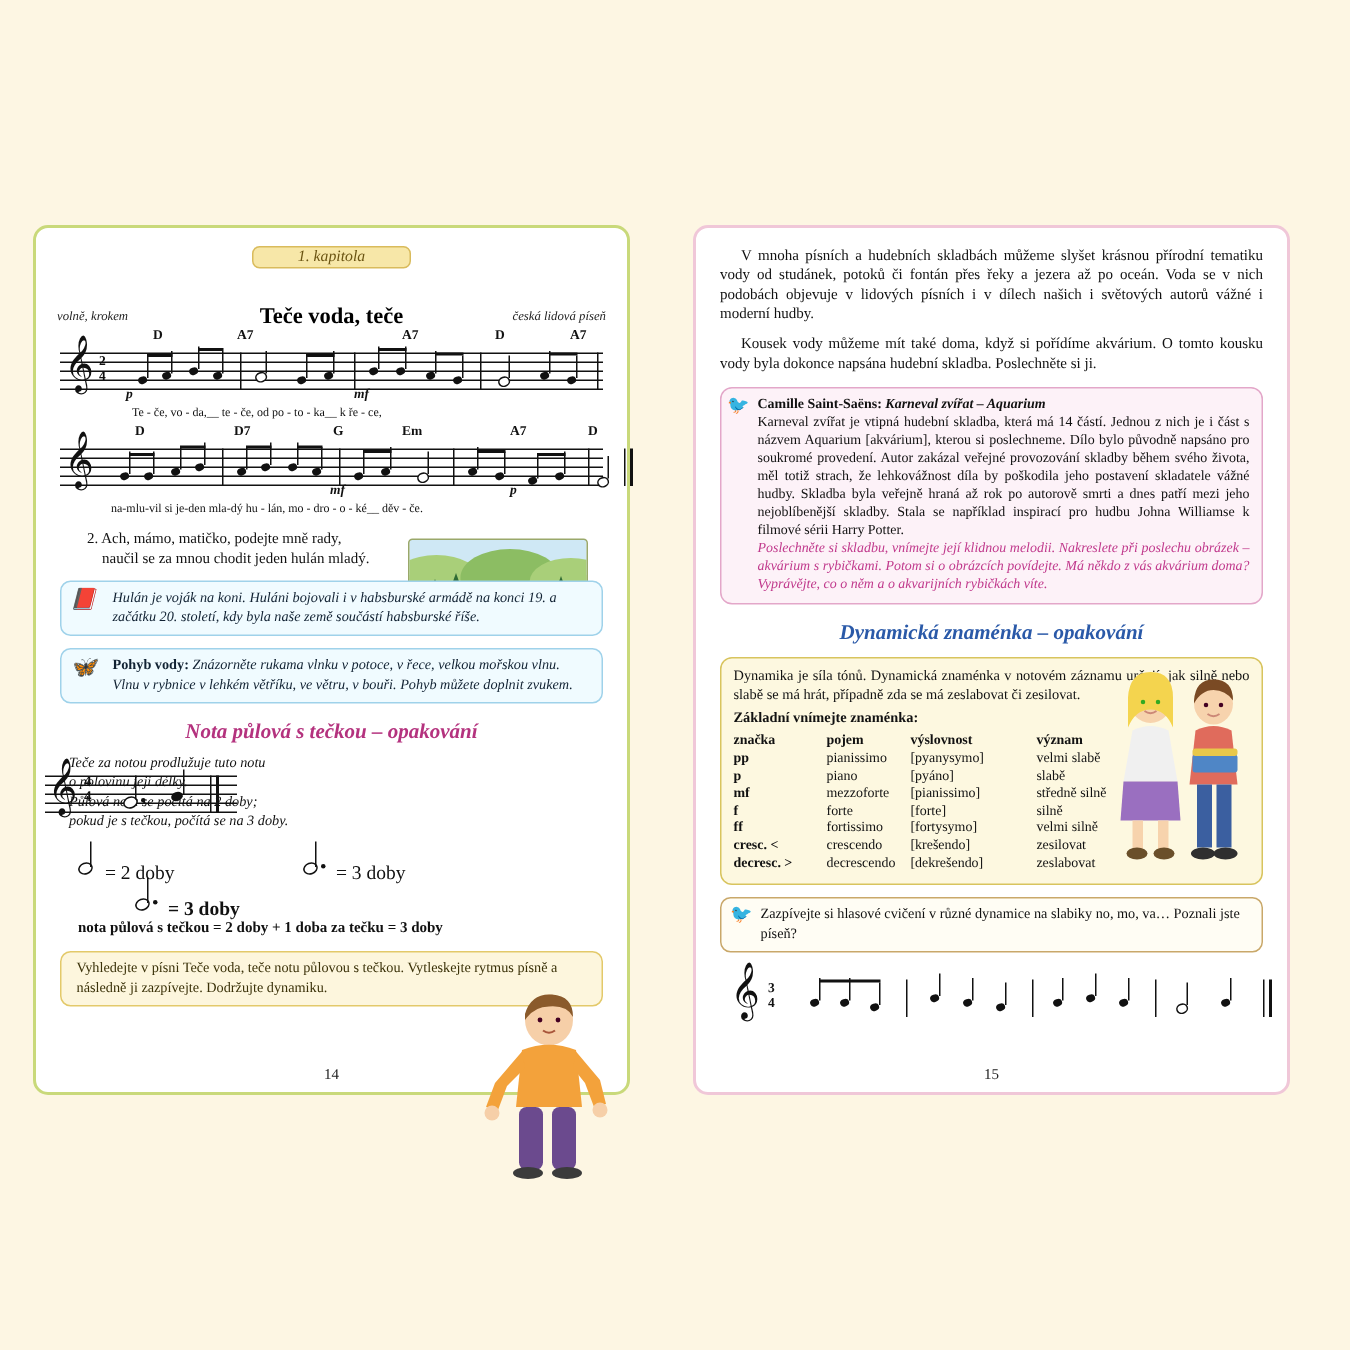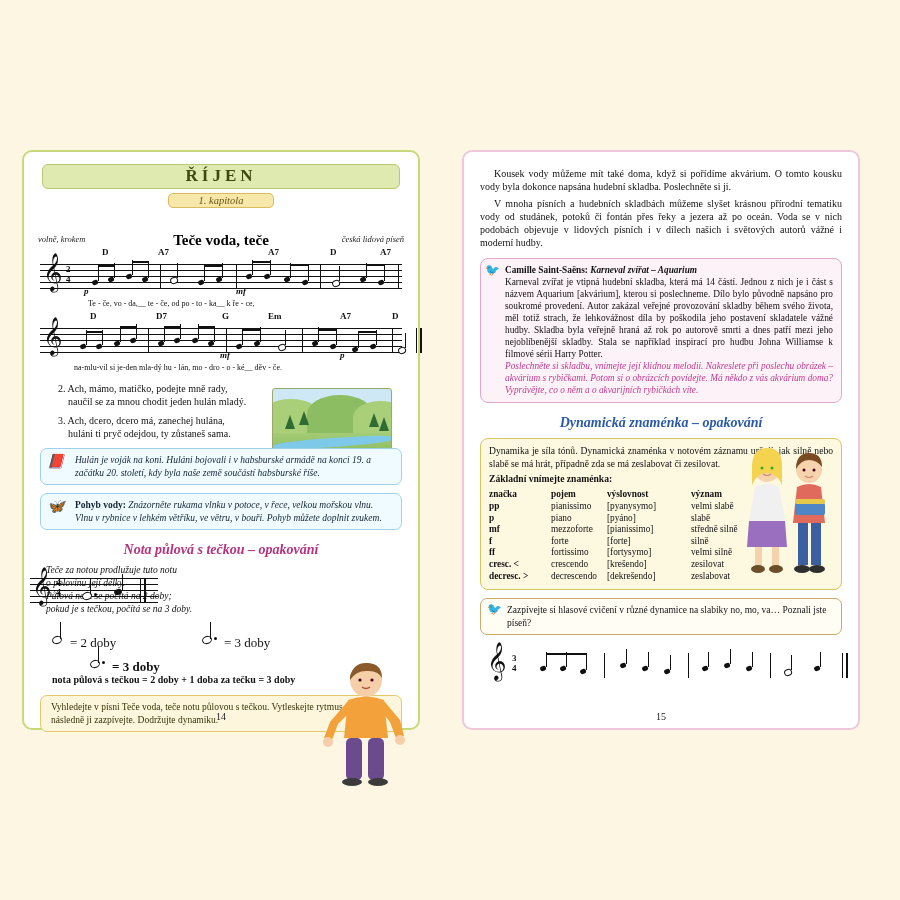--- a/index.html
+++ b/index.html
@@ -292,21 +292,20 @@
     position:relative;height:40px;margin:10px 6px 0 6px;
   }
 </style>
 </head>
 <body>
 
 <div class="spread">
 
   <div class="page page-left">
 
-    <div class="month-band">ŘÍJEN</div>
     <div class="chapter-pill">1. kapitola</div>
 
     <div class="song-head">
       <div class="tempo-mark">volně, krokem</div>
       <div class="song-title">Teče voda, teče</div>
       <div class="song-origin">česká lidová píseň</div>
     </div>
 
     <div class="staff">
       <div class="chordrow">
@@ -442,22 +441,20 @@
     </div>
 
     <div class="lyrics">
       <span class="lyr" style="left:34px">na-mlu-vil   si   je-den mla-dý hu - lán,   mo - dro - o - ké__   děv - če.</span>
     </div>
 
     <div style="position:relative;">
       <div class="verses">
         <p><span>2. Ach, mámo, matičko, podejte mně rady,</span><br>
            <span class="indent">naučil se za mnou chodit jeden hulán mladý.</span></p>
-        <p><span>3. Ach, dcero, dcero má, zanechej hulána,</span><br>
-           <span class="indent">huláni ti pryč odejdou, ty zůstaneš sama.</span></p>
       </div>
       <div class="landscape" style="top:6px">
         <div class="hill" style="left:-12px;top:10px;width:60px;height:34px;background:#a9cf79"></div>
         <div class="hill" style="left:34px;top:6px;width:66px;height:38px;background:#8cbd63"></div>
         <div class="hill" style="left:80px;top:12px;width:55px;height:32px;background:#a9cf79"></div>
         <div class="tree" style="left:12px;top:26px"></div>
         <div class="tree" style="left:26px;top:22px"></div>
         <div class="tree" style="left:96px;top:24px"></div>
         <div class="tree" style="left:106px;top:28px"></div>
         <div class="river"></div>
@@ -542,22 +539,22 @@
       <rect x="48" y="78" width="16" height="42" rx="5" fill="#6b4a8e"></rect>
       <ellipse cx="32" cy="122" rx="10" ry="4" fill="#3b3b3b"></ellipse>
       <ellipse cx="58" cy="122" rx="10" ry="4" fill="#3b3b3b"></ellipse>
     </svg>
 
     <div class="pagenum">14</div>
   </div>
 
   <div class="page page-right">
 
+    <div class="rtext">V mnoha písních a hudebních skladbách můžeme slyšet krásnou přírodní tematiku vody od studánek, potoků či fontán přes řeky a jezera až po oceán. Voda se v nich podobách objevuje v lidových písních i v dílech našich i světových autorů vážné i moderní hudby.</div>
     <div class="rtext second">Kousek vody můžeme mít také doma, když si pořídíme akvárium. O tomto kousku vody byla dokonce napsána hudební skladba. Poslechněte si ji.</div>
-    <div class="rtext">V mnoha písních a hudebních skladbách můžeme slyšet krásnou přírodní tematiku vody od studánek, potoků či fontán přes řeky a jezera až po oceán. Voda se v nich podobách objevuje v lidových písních i v dílech našich i světových autorů vážné i moderní hudby.</div>
 
     <div class="composer-box">
       <span class="bird">🐦</span>
       <div class="hdr">
         <span>Camille Saint-Saëns:</span>
         <i>Karneval zvířat – Aquarium</i>
       </div>
       <div>Karneval zvířat je vtipná hudební skladba, která má 14 částí. Jednou z nich je i část s názvem Aquarium [akvárium], kterou si poslechneme. Dílo bylo původně napsáno pro soukromé provedení. Autor zakázal veřejné provozování skladby během svého života, měl totiž strach, že lehkovážnost díla by poškodila jeho postavení skladatele vážné hudby. Skladba byla veřejně hraná až rok po autorově smrti a dnes patří mezi jeho nejoblíbenější skladby. Stala se například inspirací pro hudbu Johna Williamse k filmové sérii Harry Potter.</div>
       <div class="pink">Poslechněte si skladbu, vnímejte její klidnou melodii. Nakreslete při poslechu obrázek – akvárium s rybičkami. Potom si o obrázcích povídejte. Má někdo z vás akvárium doma? Vyprávějte, co o něm a o akvarijních rybičkách víte.</div>
     </div>

